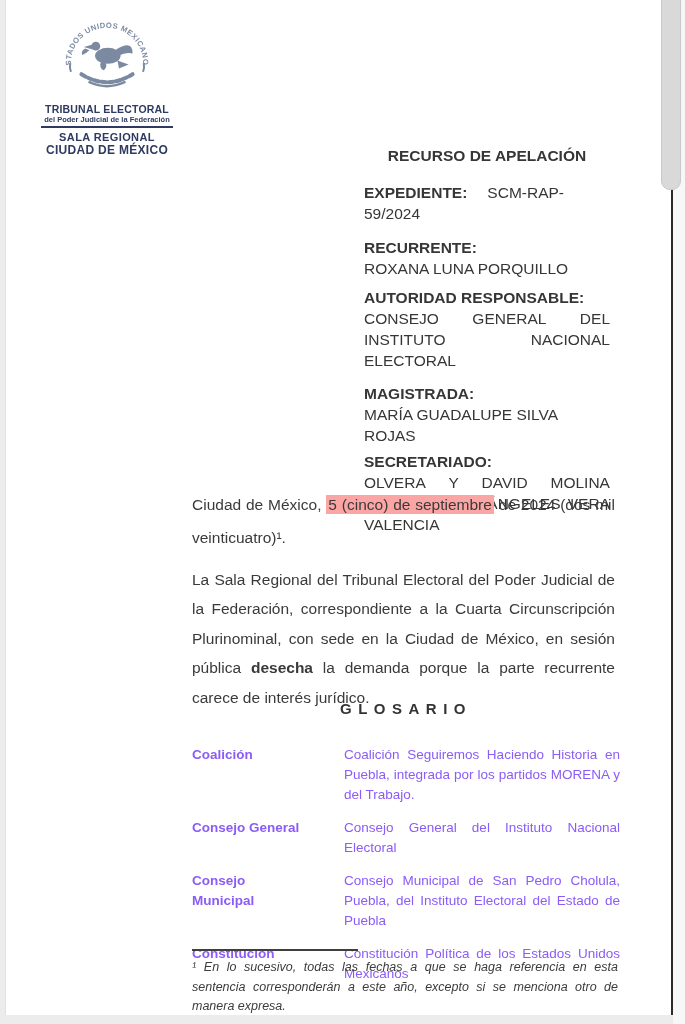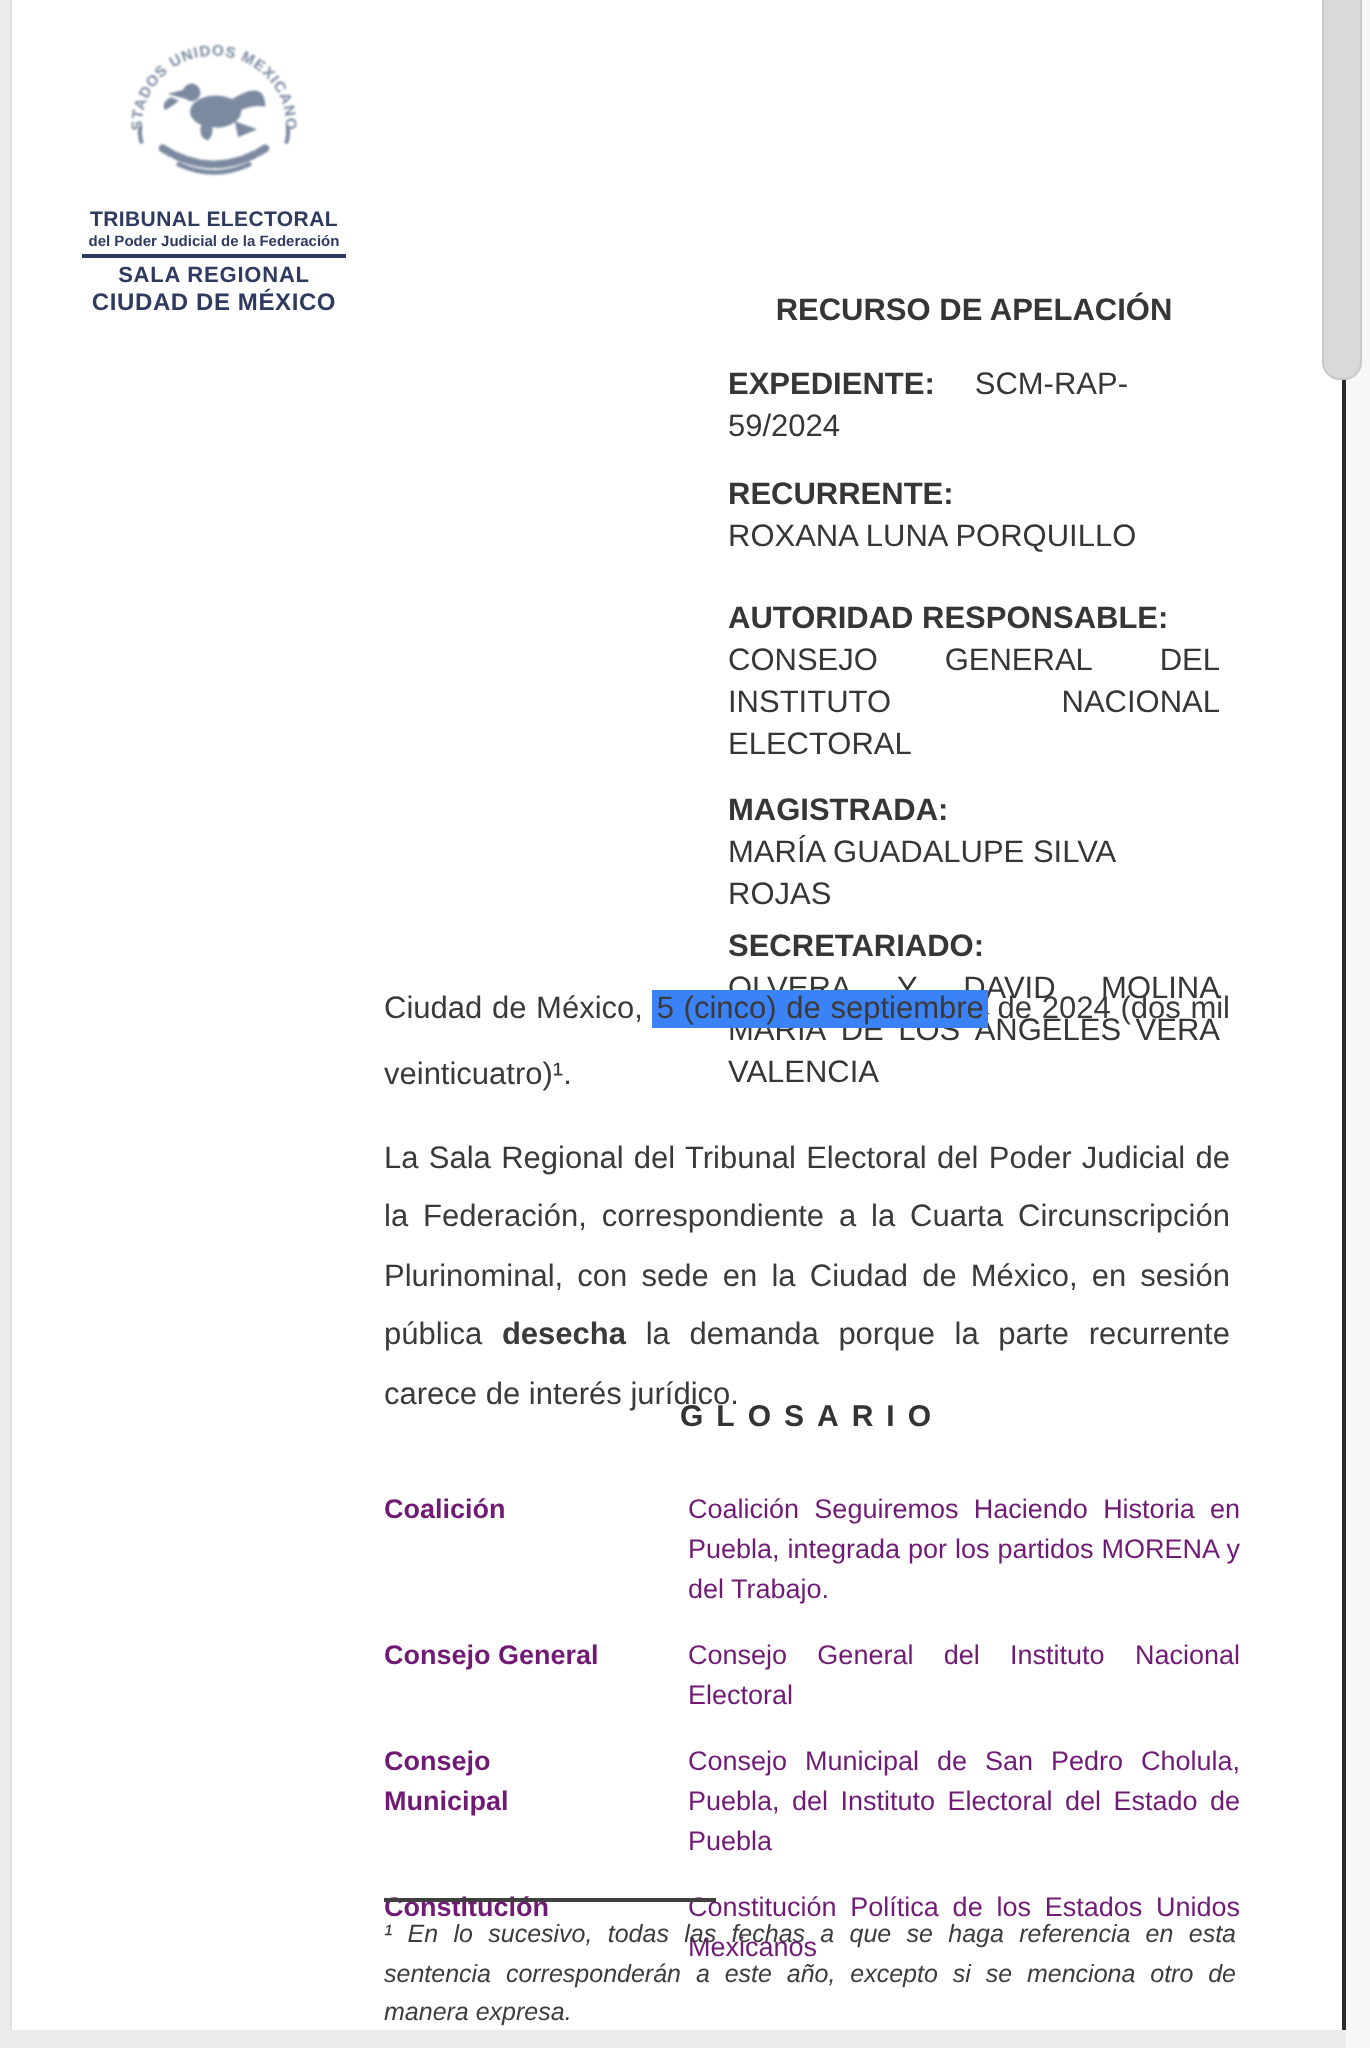--- a/index.html
+++ b/index.html
@@ -41,46 +41,46 @@
   .lh3 { font-size:11px; font-weight:bold; letter-spacing:.4px; }
   .lh4 { font-size:12px; font-weight:bold; letter-spacing:.3px; }
 
   
   .case-block {
     position:absolute; left:358px; top:145px; width:246px;
     font-size:15.5px; line-height:21px; color:#363636;
   }
   .case-group { margin:0; }
   .mb16 { margin-bottom:16px;text-align:center; } .mb13 { margin-bottom:13px; }
-  .mb8 { margin-bottom:20px; }   .mb4 { margin-bottom:12px; }
+  .mb8 { margin-bottom:8px; }   .mb4 { margin-bottom:12px; }
   .mb5 { margin-bottom:5px; }
   .bold { font-weight:bold; }
   .val-inline { margin-left:20px; }
   .jline { display:flex; justify-content:space-between; }
 
   
   .date-para {
     position:absolute; left:186px; top:472px; width:423px;
     font-size:15.5px; line-height:33px; text-align:justify;
   }
-  .hl { background:#3b82f6; padding:1px 2px; }
+  .hl { background:#fca5a5; padding:1px 2px; }
   .main-para {
     position:absolute; left:186px; top:549px; width:423px;
     font-size:15.5px; line-height:29.5px; text-align:justify;
   }
 
   
   .glossary { position:absolute; left:186px; top:700px; width:428px; }
   .glossary-heading {
     text-align:center; font-weight:bold; font-size:15px;
     letter-spacing:6.5px; margin-bottom:28px; color:#333;
   }
   .glossary-grid {
     display:grid; grid-template-columns:152px 1fr; row-gap:13px;
-    font-size:13.5px; line-height:20px; color:#701a75;
+    font-size:13.5px; line-height:20px; color:#8b5cf6;
   }
   .g-term { font-weight:bold; white-space:pre-line; }
   .g-def { text-align:justify; }
 
   
   .footnote { position:absolute; left:186px; top:949px; width:426px;font-style:italic; }
   .footnote-rule { width:166px; border-top:2px solid #3f3f3f; margin-bottom:7px; }
   .footnote-text { font-size:12.5px; line-height:19.5px; text-align:justify; color:#3c3c3c; }
 </style>
 </head>

